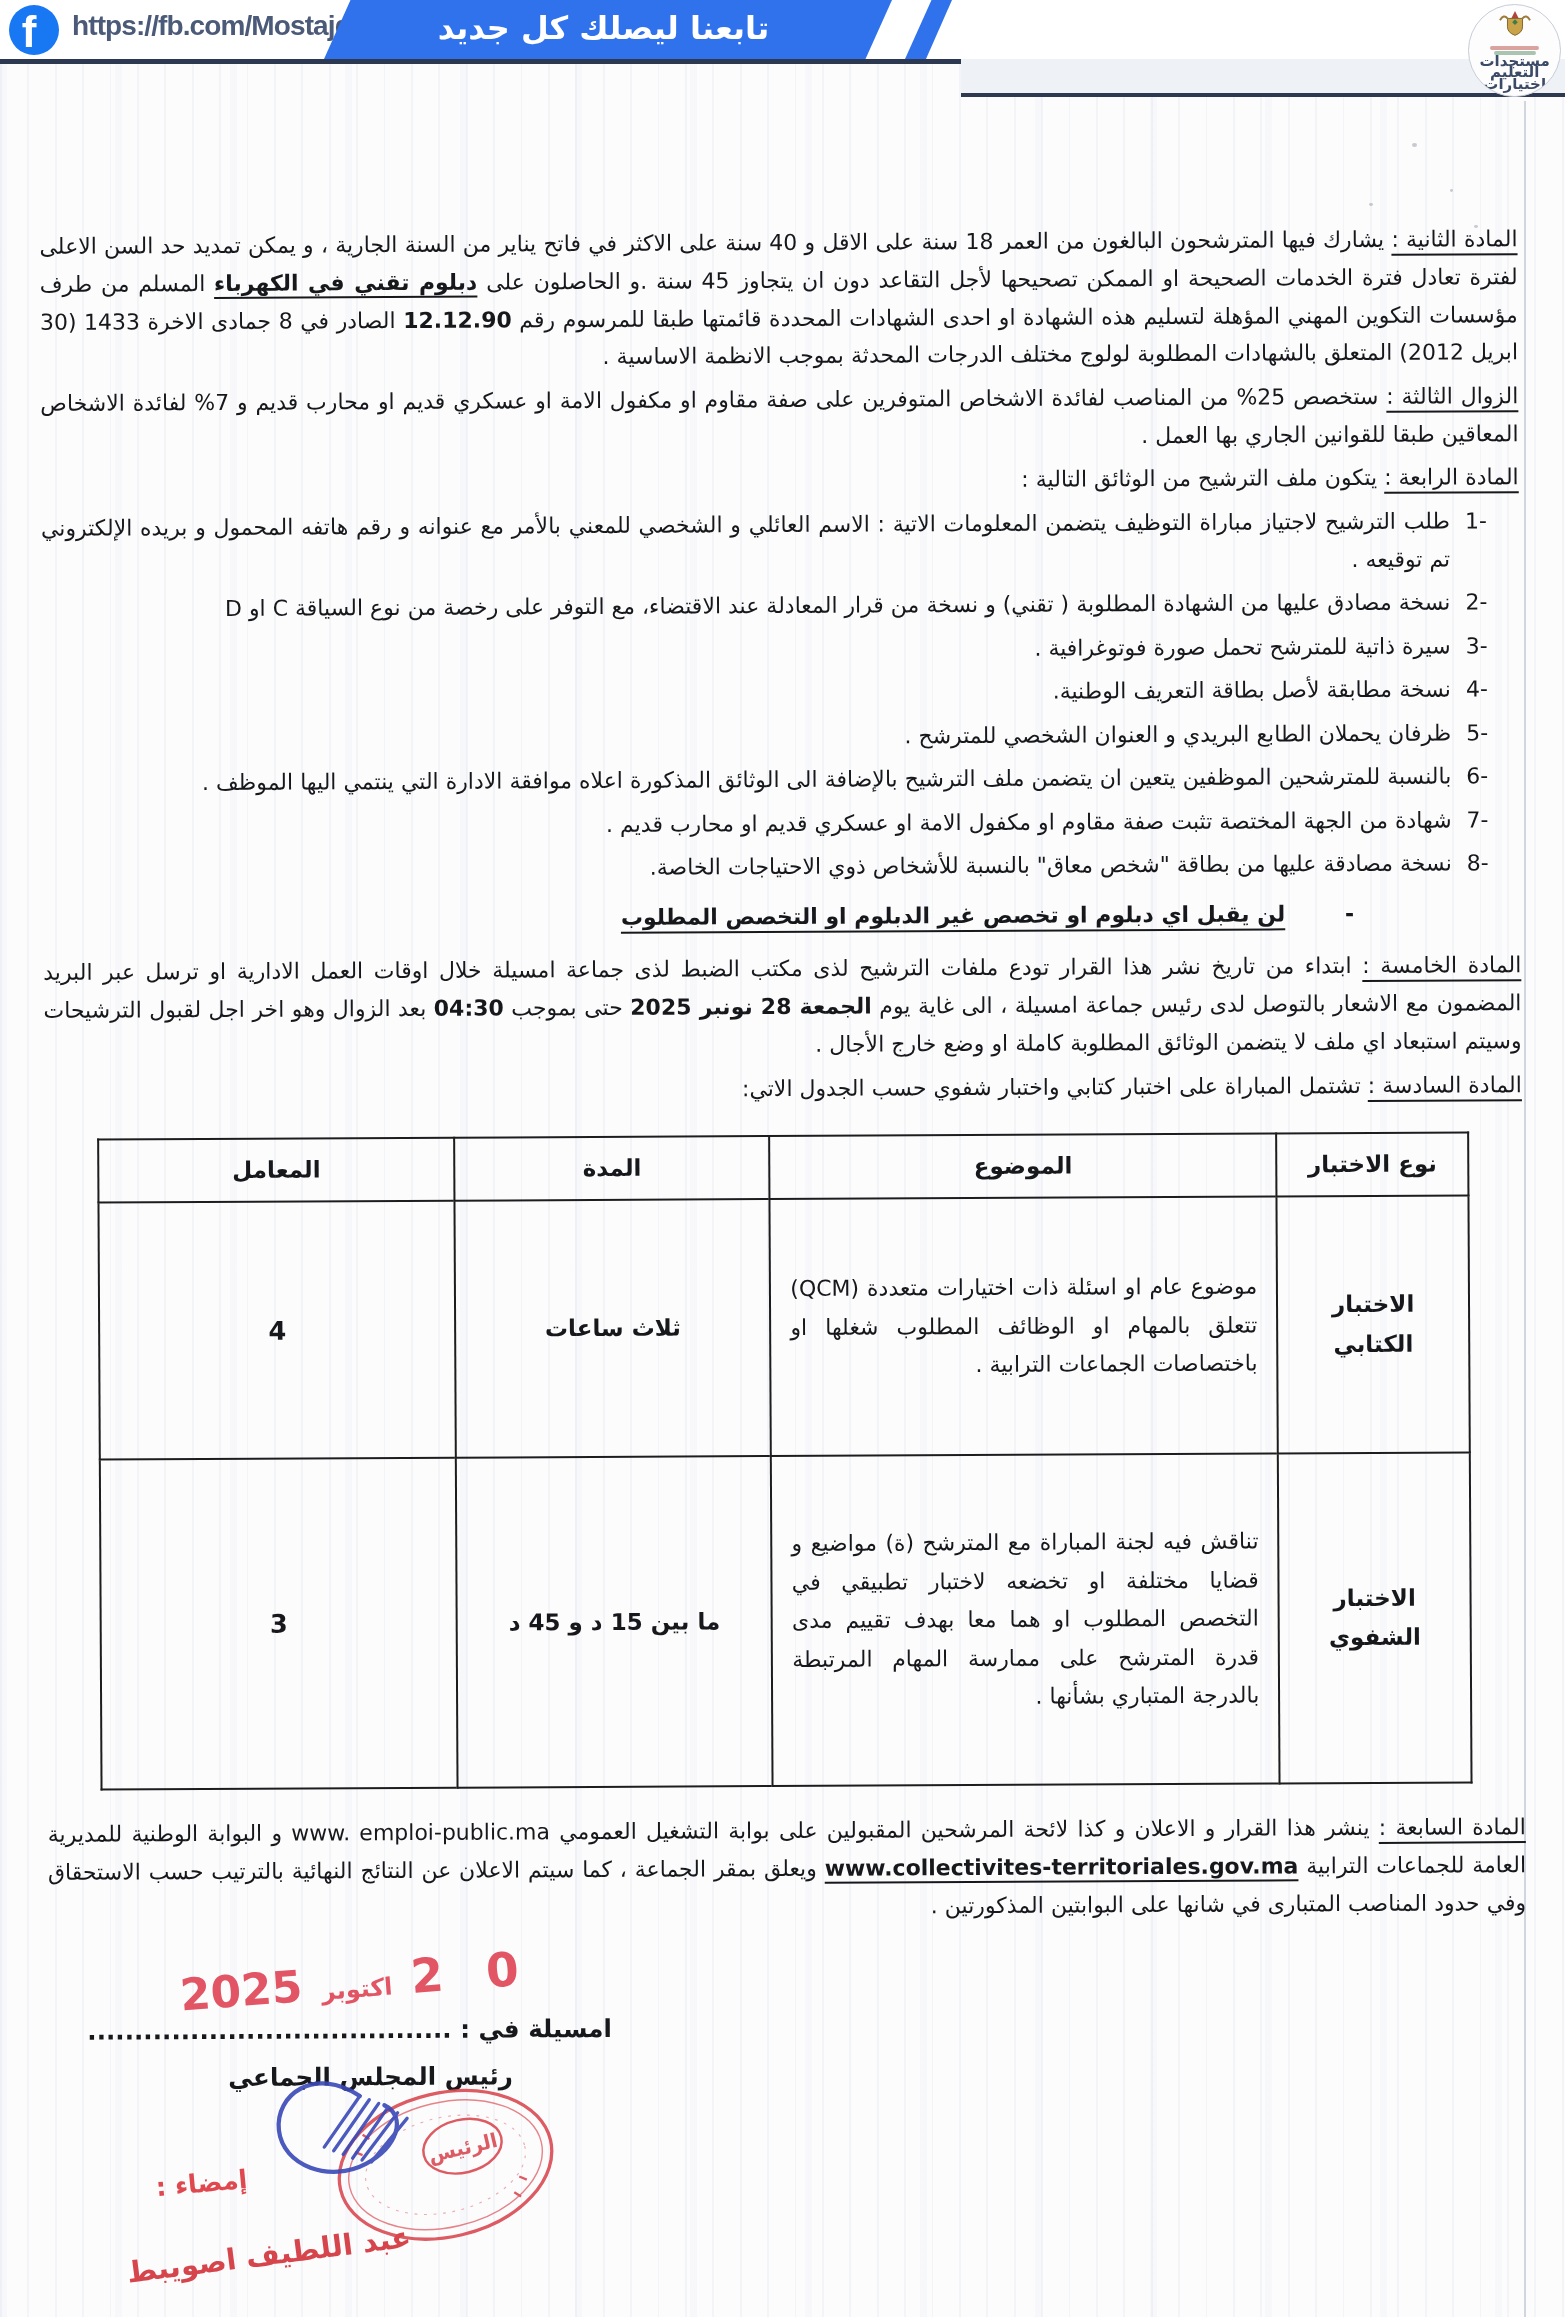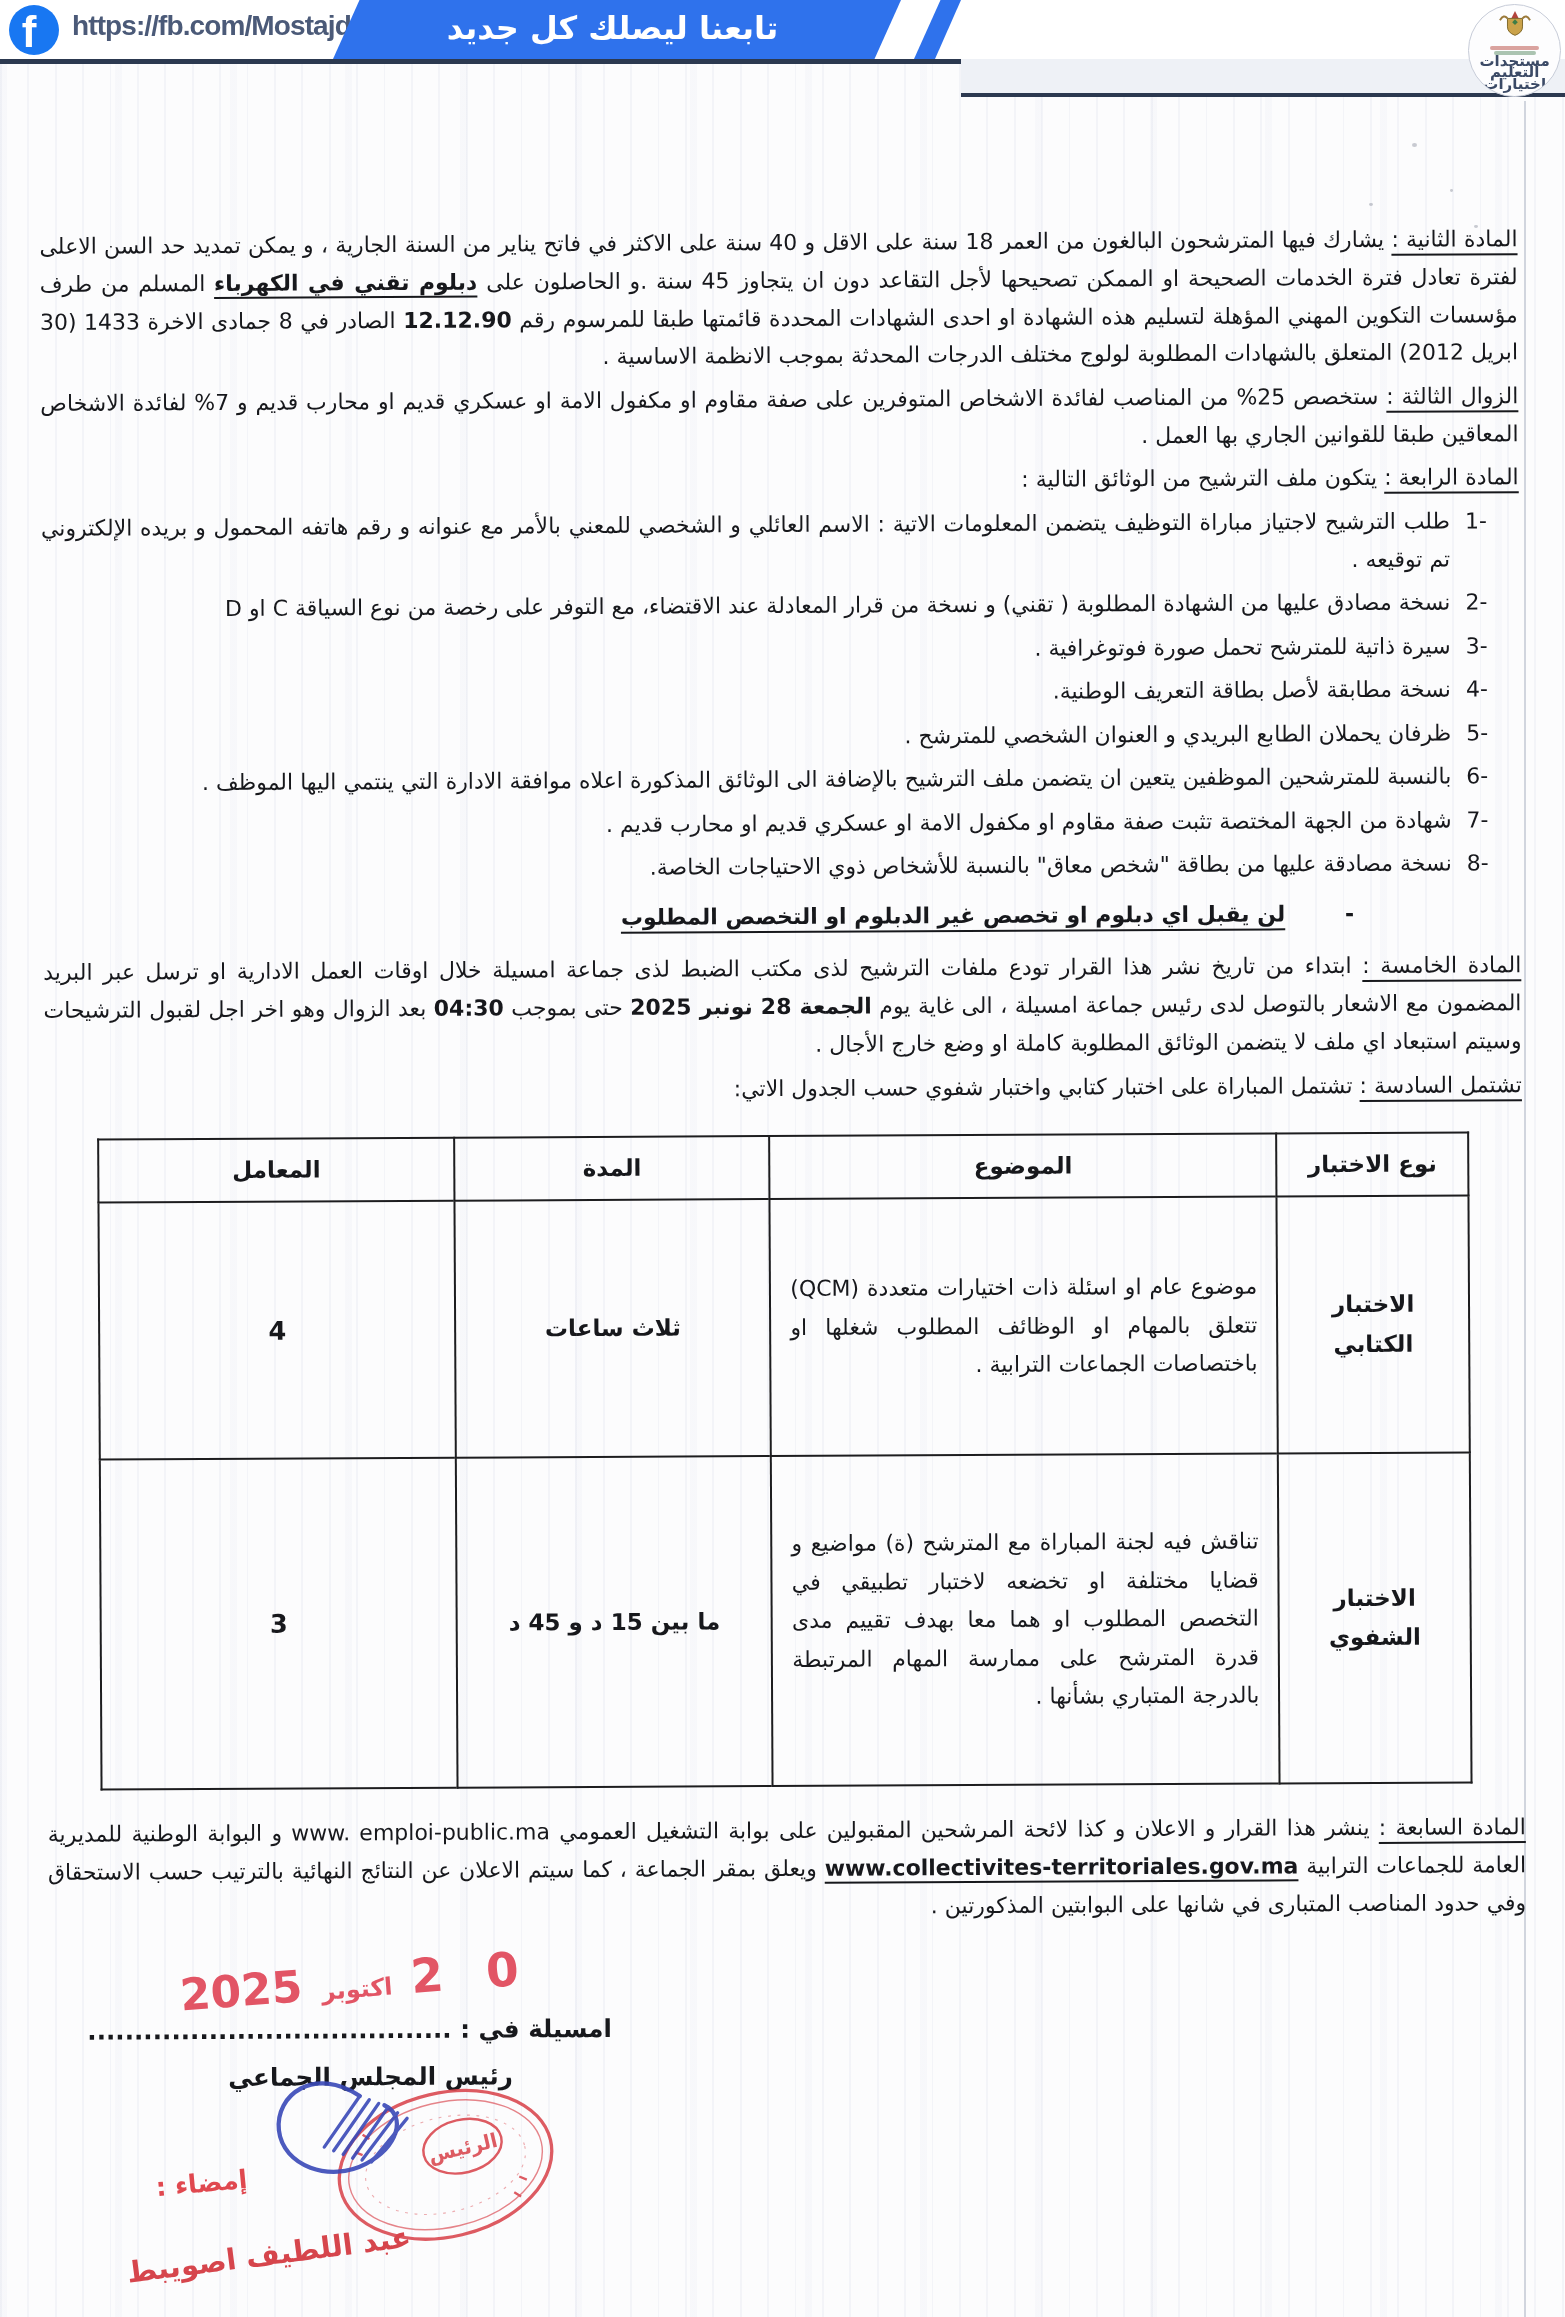--- a/index.html
+++ b/index.html
@@ -9,21 +9,21 @@
   }
   
   .banner{position:absolute;top:0;left:0;width:1565px;height:59px;background:#ffffff;z-index:5;}
   .banner-underline{position:absolute;top:59px;left:0;width:961px;height:4.7px;background:#2c3950;z-index:8;}
   .fb-badge{position:absolute;left:8.5px;top:4.7px;width:50px;height:50px;border-radius:50%;
     background:#1877F2;overflow:hidden;z-index:6;}
   .fb-badge span{position:absolute;left:13.2px;top:1.9px;color:#fff;font-size:44px;font-weight:bold;
     font-family:"Liberation Sans",sans-serif;}
   .fb-url{position:absolute;left:72px;top:10.4px;font-size:28px;font-weight:bold;color:#4b5a78;
     font-family:"Liberation Sans",sans-serif;letter-spacing:-0.9px;z-index:6;}
-  .ribbon{position:absolute;left:333px;top:0;width:628px;height:59px;z-index:6;}
+  .ribbon{position:absolute;left:324px;top:0;width:628px;height:59px;z-index:6;}
   .ribbon-main{position:absolute;left:0;top:0;width:568px;height:59px;background:#2f72ec;
     clip-path:polygon(26.5px 0,100% 0,calc(100% - 26.5px) 100%,0 100%);}
   .ribbon-main .rtxt{position:absolute;left:38px;right:47px;top:0;height:59px;line-height:57px;
     text-align:center;color:#fff;font-size:32px;font-weight:bold;direction:rtl;}
   .ribbon-sliver{position:absolute;left:581px;top:0;width:47px;height:59px;background:#2f72ec;
     clip-path:polygon(26.5px 0,47px 0,21px 100%,0 100%);}
   .brand-panel{position:absolute;left:961px;top:0;width:604px;height:93px;background:#eef1f6;
     border-bottom:4.7px solid #2c3950;z-index:4;}
   .brand-title{position:absolute;right:117px;top:15px;width:397px;text-align:center;direction:rtl;
     font-size:28px;font-weight:bold;color:#42526e;}
@@ -189,21 +189,21 @@
     <p>
       <span class="lbl">المادة الخامسة :</span>
       <span> ابتداء من تاريخ نشر هذا القرار تودع ملفات الترشيح لذى مكتب الضبط لذى جماعة امسيلة خلال اوقات العمل الادارية  او ترسل عبر البريد المضمون مع الاشعار بالتوصل لدى رئيس جماعة امسيلة ، الى غاية يوم </span>
       <span class="b">الجمعة  28 نونبر 2025</span>
       <span> حتى بموجب </span>
       <span class="b ltr">04:30</span>
       <span> بعد الزوال وهو اخر اجل لقبول الترشيحات وسيتم استبعاد اي ملف لا يتضمن الوثائق المطلوبة كاملة او وضع خارج الأجال .</span>
     </p>
 
     <p>
-      <span class="lbl">تشتمل السادسة :</span>
+      <span class="lbl">المادة السادسة :</span>
       <span> تشتمل المباراة على اختبار كتابي واختبار شفوي حسب الجدول الاتي:</span>
     </p>
 
     <table class="exam">
       <thead>
         <tr>
           <th style="width:14%">نوع الاختبار</th>
           <th style="width:37%">الموضوع</th>
           <th style="width:23%">المدة</th>
           <th style="width:26%">المعامل</th>

